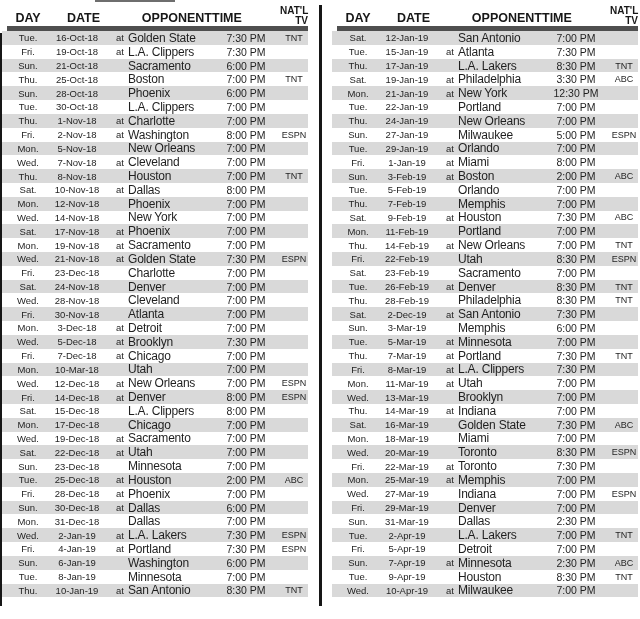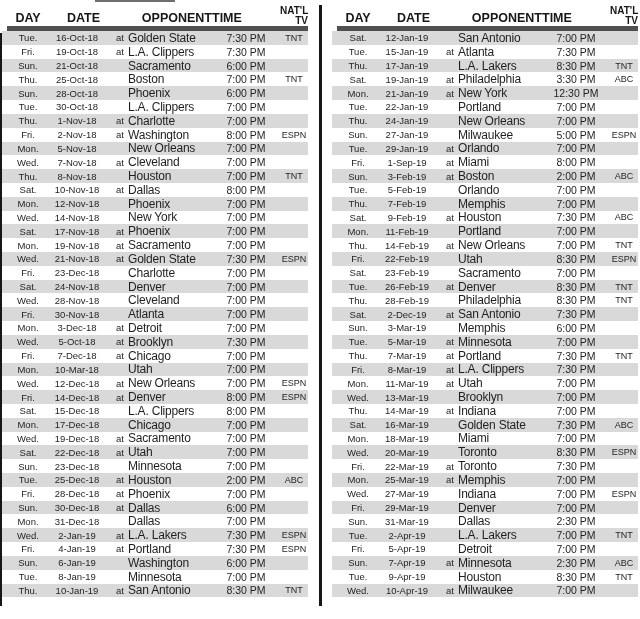--- a/index.html
+++ b/index.html
@@ -227,21 +227,21 @@
       <div class="row">
         <div class="c c-day">Mon.</div>
         <div class="c c-date">3-Dec-18</div>
         <div class="c c-at">at</div>
         <div class="c c-opp">Detroit</div>
         <div class="c c-time">7:00 PM</div>
         <div class="c c-tv"></div>
       </div>
       <div class="row">
         <div class="c c-day">Wed.</div>
-        <div class="c c-date">5-Oct-18</div>
+        <div class="c c-date">5-Dec-18</div>
         <div class="c c-at">at</div>
         <div class="c c-opp">Brooklyn</div>
         <div class="c c-time">7:30 PM</div>
         <div class="c c-tv"></div>
       </div>
       <div class="row">
         <div class="c c-day">Fri.</div>
         <div class="c c-date">7-Dec-18</div>
         <div class="c c-at">at</div>
         <div class="c c-opp">Chicago</div>
@@ -467,21 +467,21 @@
       <div class="row">
         <div class="c c-day">Tue.</div>
         <div class="c c-date">29-Jan-19</div>
         <div class="c c-at">at</div>
         <div class="c c-opp">Orlando</div>
         <div class="c c-time">7:00 PM</div>
         <div class="c c-tv"></div>
       </div>
       <div class="row">
         <div class="c c-day">Fri.</div>
-        <div class="c c-date">1-Sep-19</div>
+        <div class="c c-date">1-Jan-19</div>
         <div class="c c-at">at</div>
         <div class="c c-opp">Miami</div>
         <div class="c c-time">8:00 PM</div>
         <div class="c c-tv"></div>
       </div>
       <div class="row">
         <div class="c c-day">Sun.</div>
         <div class="c c-date">3-Feb-19</div>
         <div class="c c-at">at</div>
         <div class="c c-opp">Boston</div>

